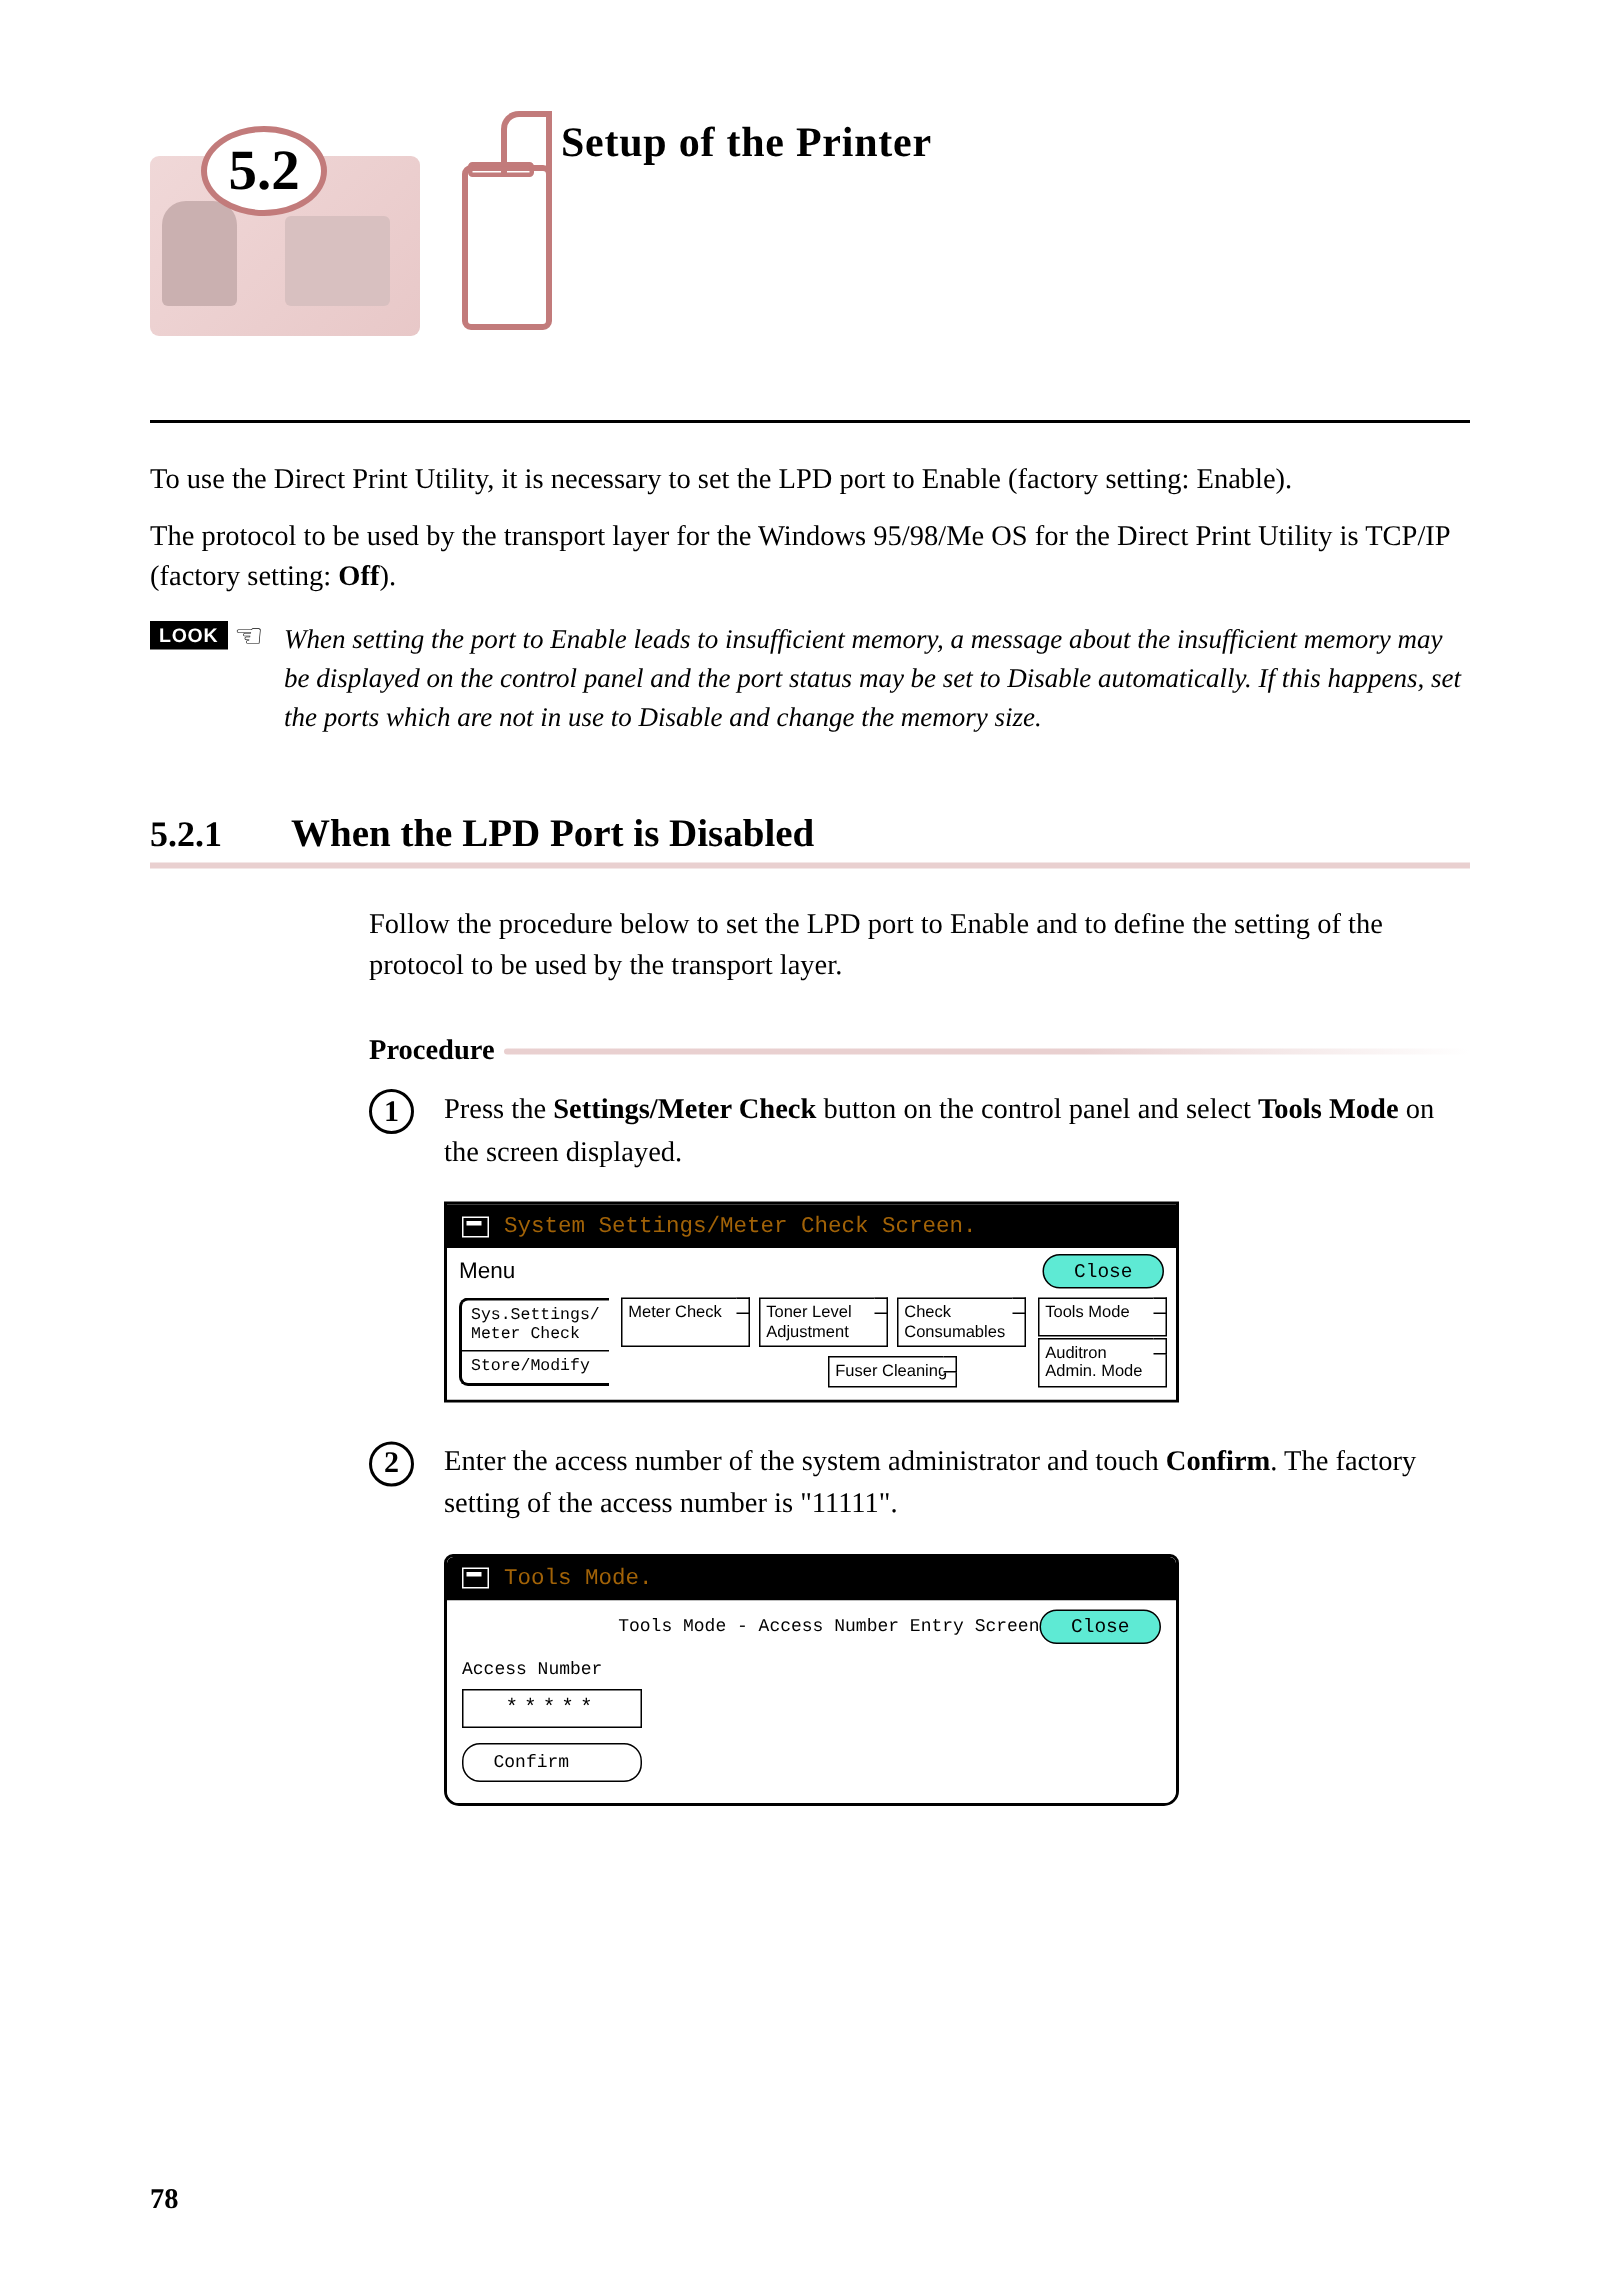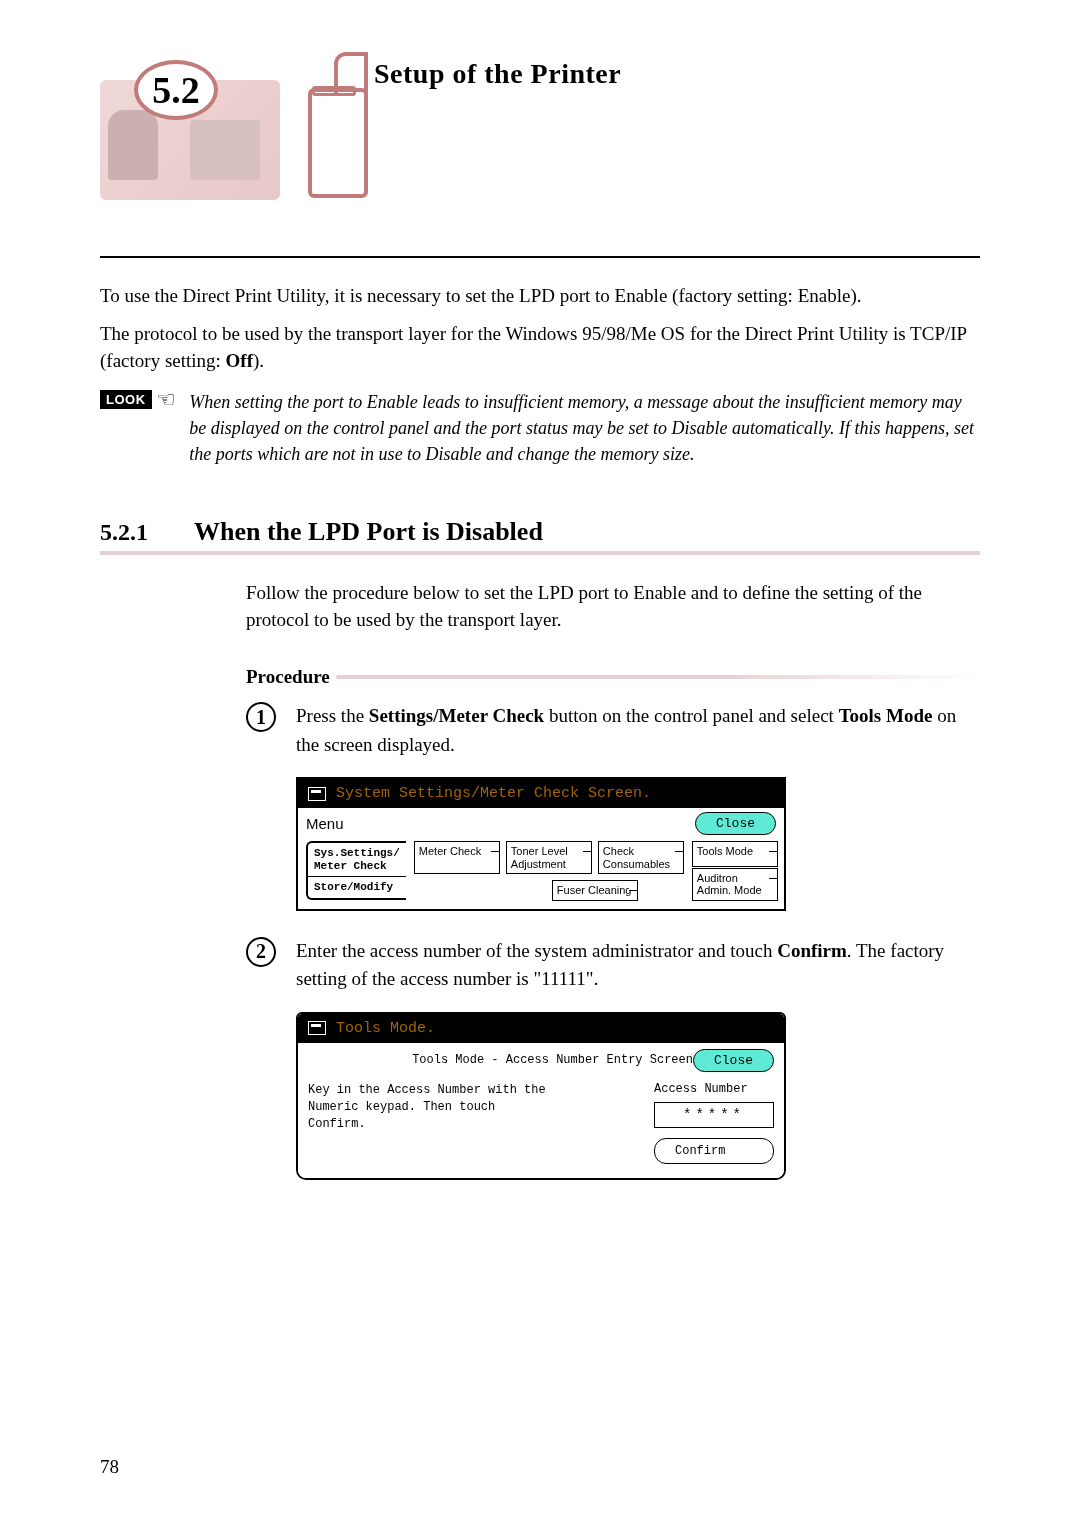--- a/index.html
+++ b/index.html
@@ -10,23 +10,24 @@
     color: #000;
     width: 1080px;
     min-height: 1528px;
     position: relative;
   }
   .page {
     padding: 60px 100px 40px 100px;
   }
   .title-row {
     display: flex;
-    align-items: center;
+    align-items: flex-start;
     gap: 12px;
     margin-bottom: 20px;
+    margin-top: 24px;
   }
   .badge {
     position: relative;
     width: 100px;
     height: 140px;
     flex: 0 0 auto;
   }
   .badge-oval {
     position: absolute;
     left: 34px;
@@ -289,21 +290,20 @@
   }
   .panel-grid {
     display: flex;
     gap: 8px;
   }
   .col-left {
     display: flex;
     flex-direction: column;
     gap: 4px;
     flex: 0 0 auto;
-    font-weight: bold;
   }
   .col-mid {
     display: flex;
     flex-direction: column;
     gap: 6px;
     flex: 0 0 auto;
   }
   .col-mid-row { display: flex; gap: 6px; }
   .col-right {
     display: flex;
@@ -407,21 +407,21 @@
     font-size: 12px;
     font-family: "Courier New", monospace;
     background: #fff;
     margin-top: 4px;
   }
   .page-num {
     position: absolute;
     bottom: 50px;
     left: 100px;
     font-size: 19px;
-    font-weight: normal;
+    font-weight: bold;
     font-family: Georgia, serif;
   }
 </style>
 </head>
 <body>
 
 <div class="page">
 
   <div class="title-row">
     <div class="badge">
@@ -526,21 +526,20 @@
         <div class="panel-title" style="border-radius:4px 4px 0 0">
           <span class="win-icon"></span>
           <span>Tools Mode.</span>
         </div>
         <div class="panel2-body">
           <div class="sub-row">
             <span>Tools Mode - Access Number Entry Screen</span>
             <span class="close-btn">Close</span>
           </div>
           <div class="panel2-main">
-            <div class="msg">Key in the Access Number with the Numeric keypad. Then touch Confirm.</div>
             <div class="access-col">
               <span class="acc-label">Access Number</span>
               <div class="acc-field">*****</div>
               <div class="confirm-btn">Confirm</div>
             </div>
           </div>
         </div>
       </div>
     </div>
 

